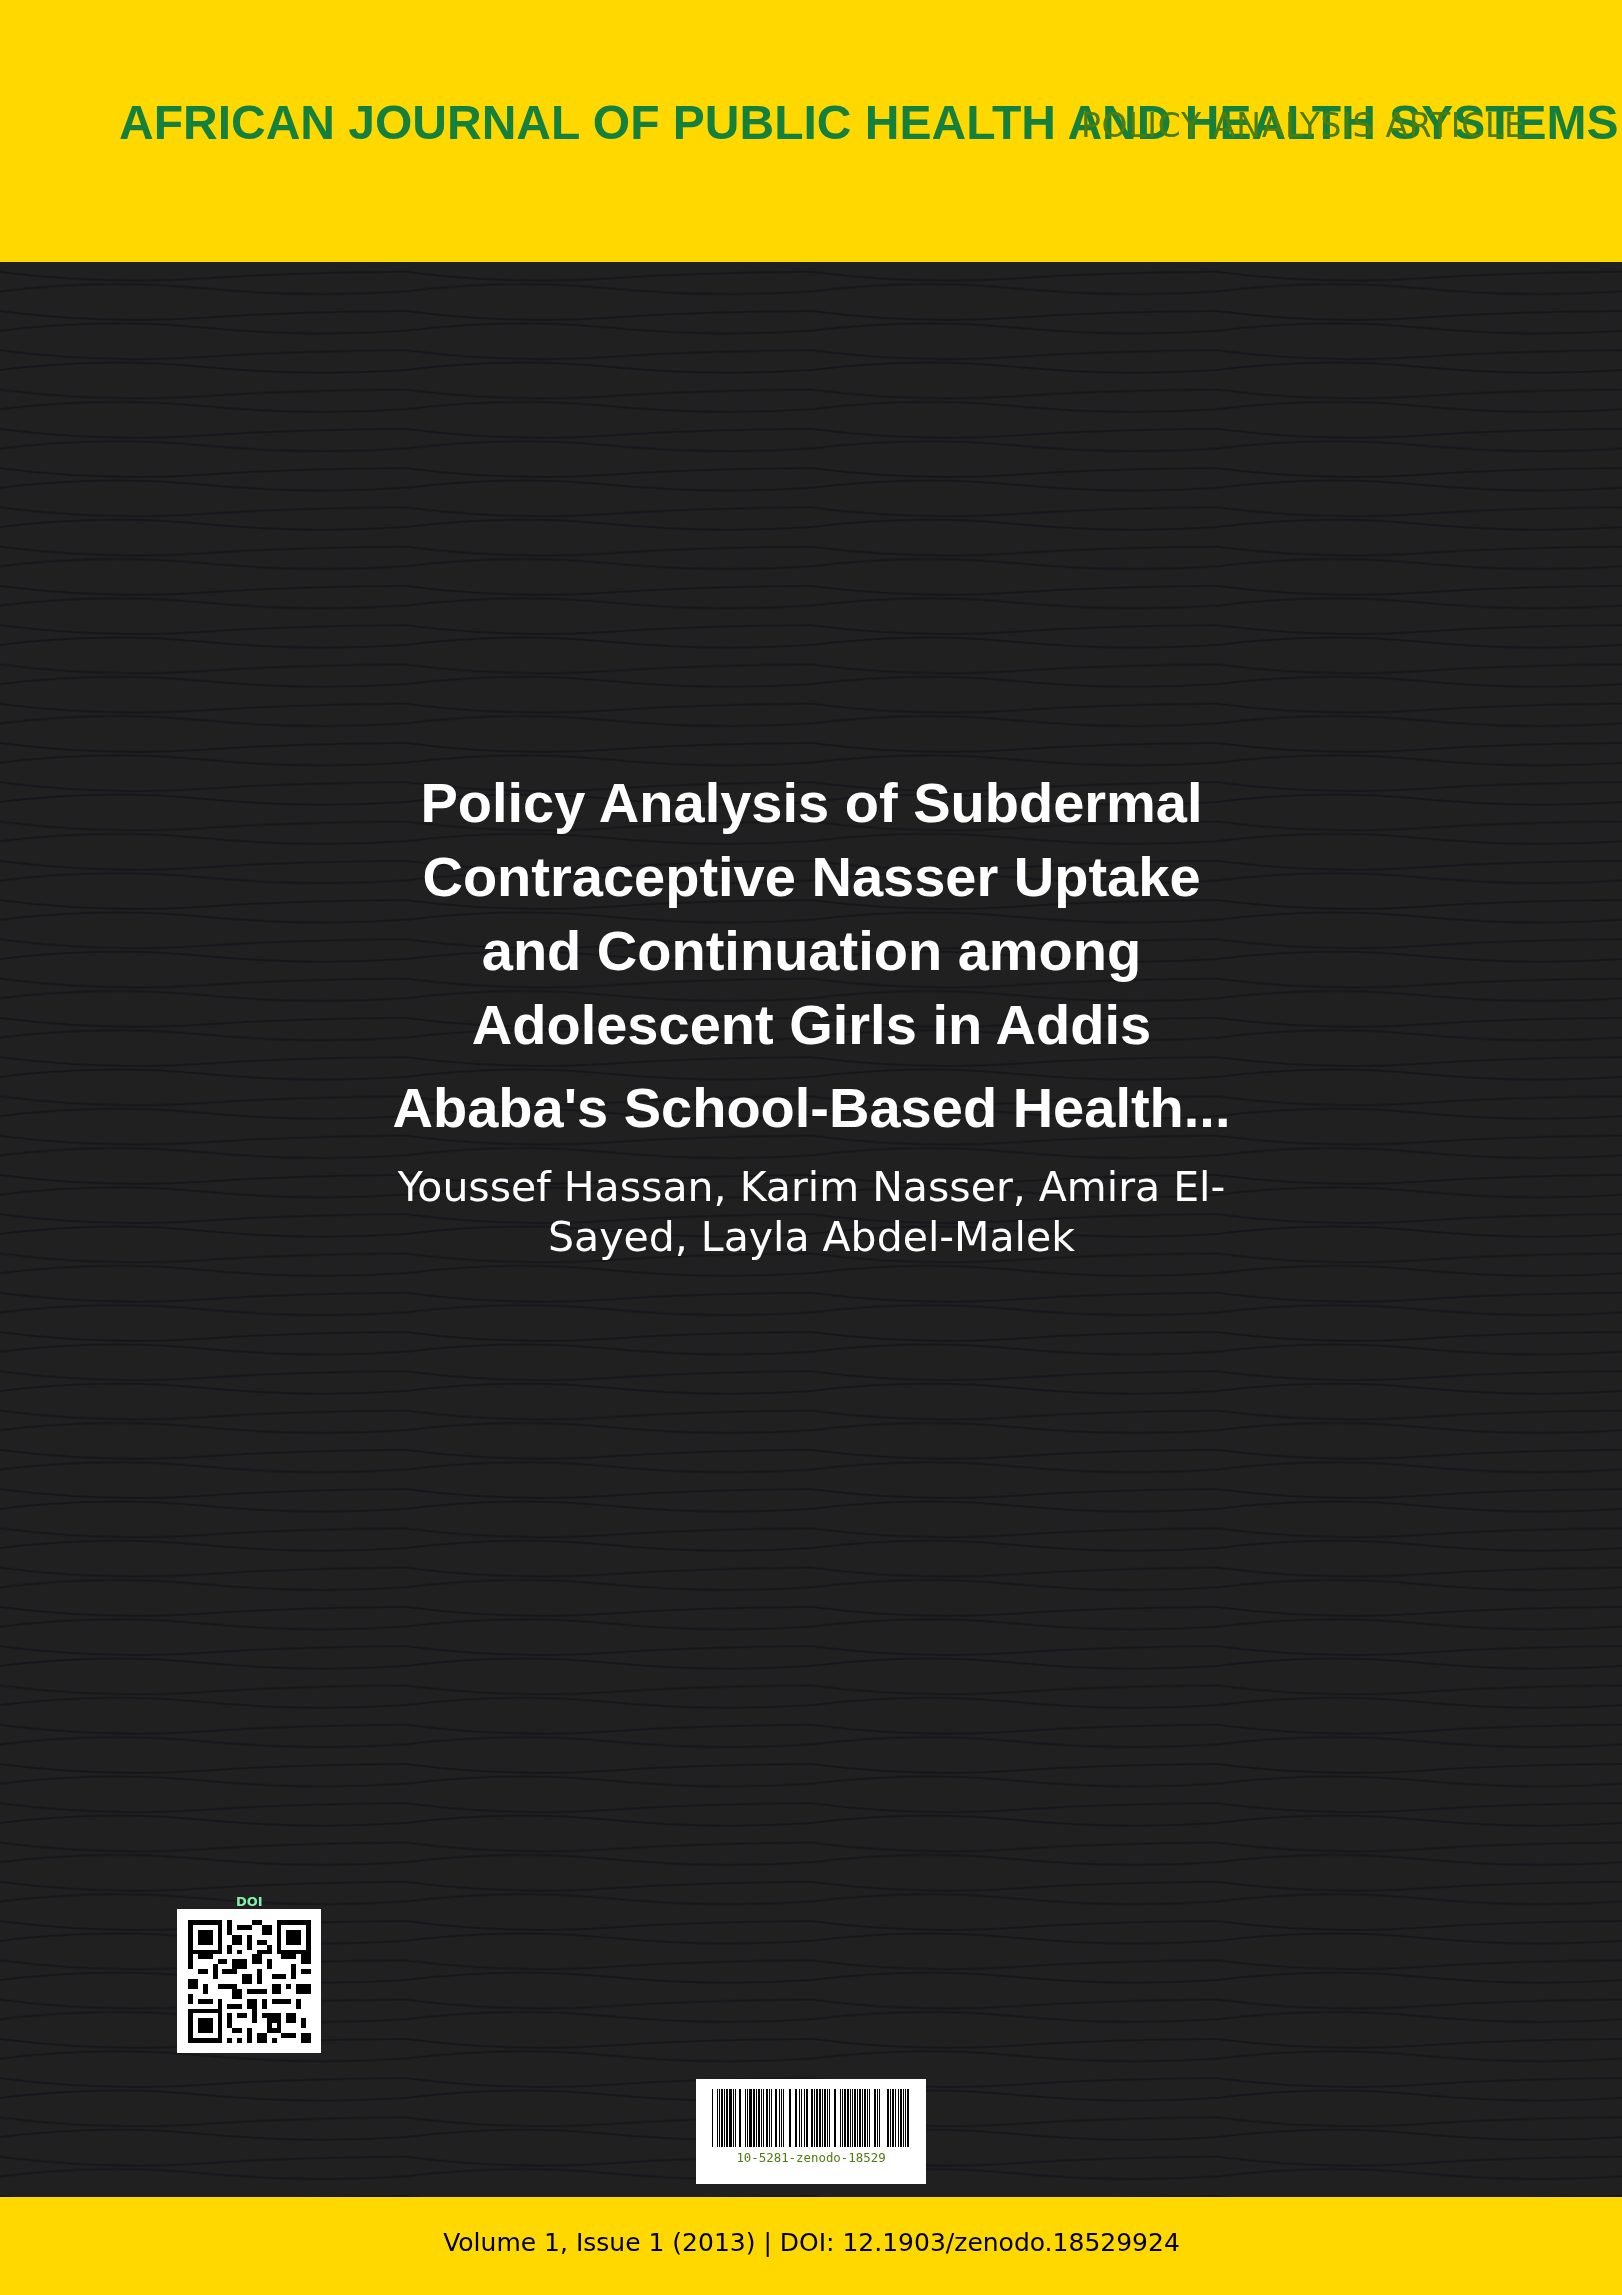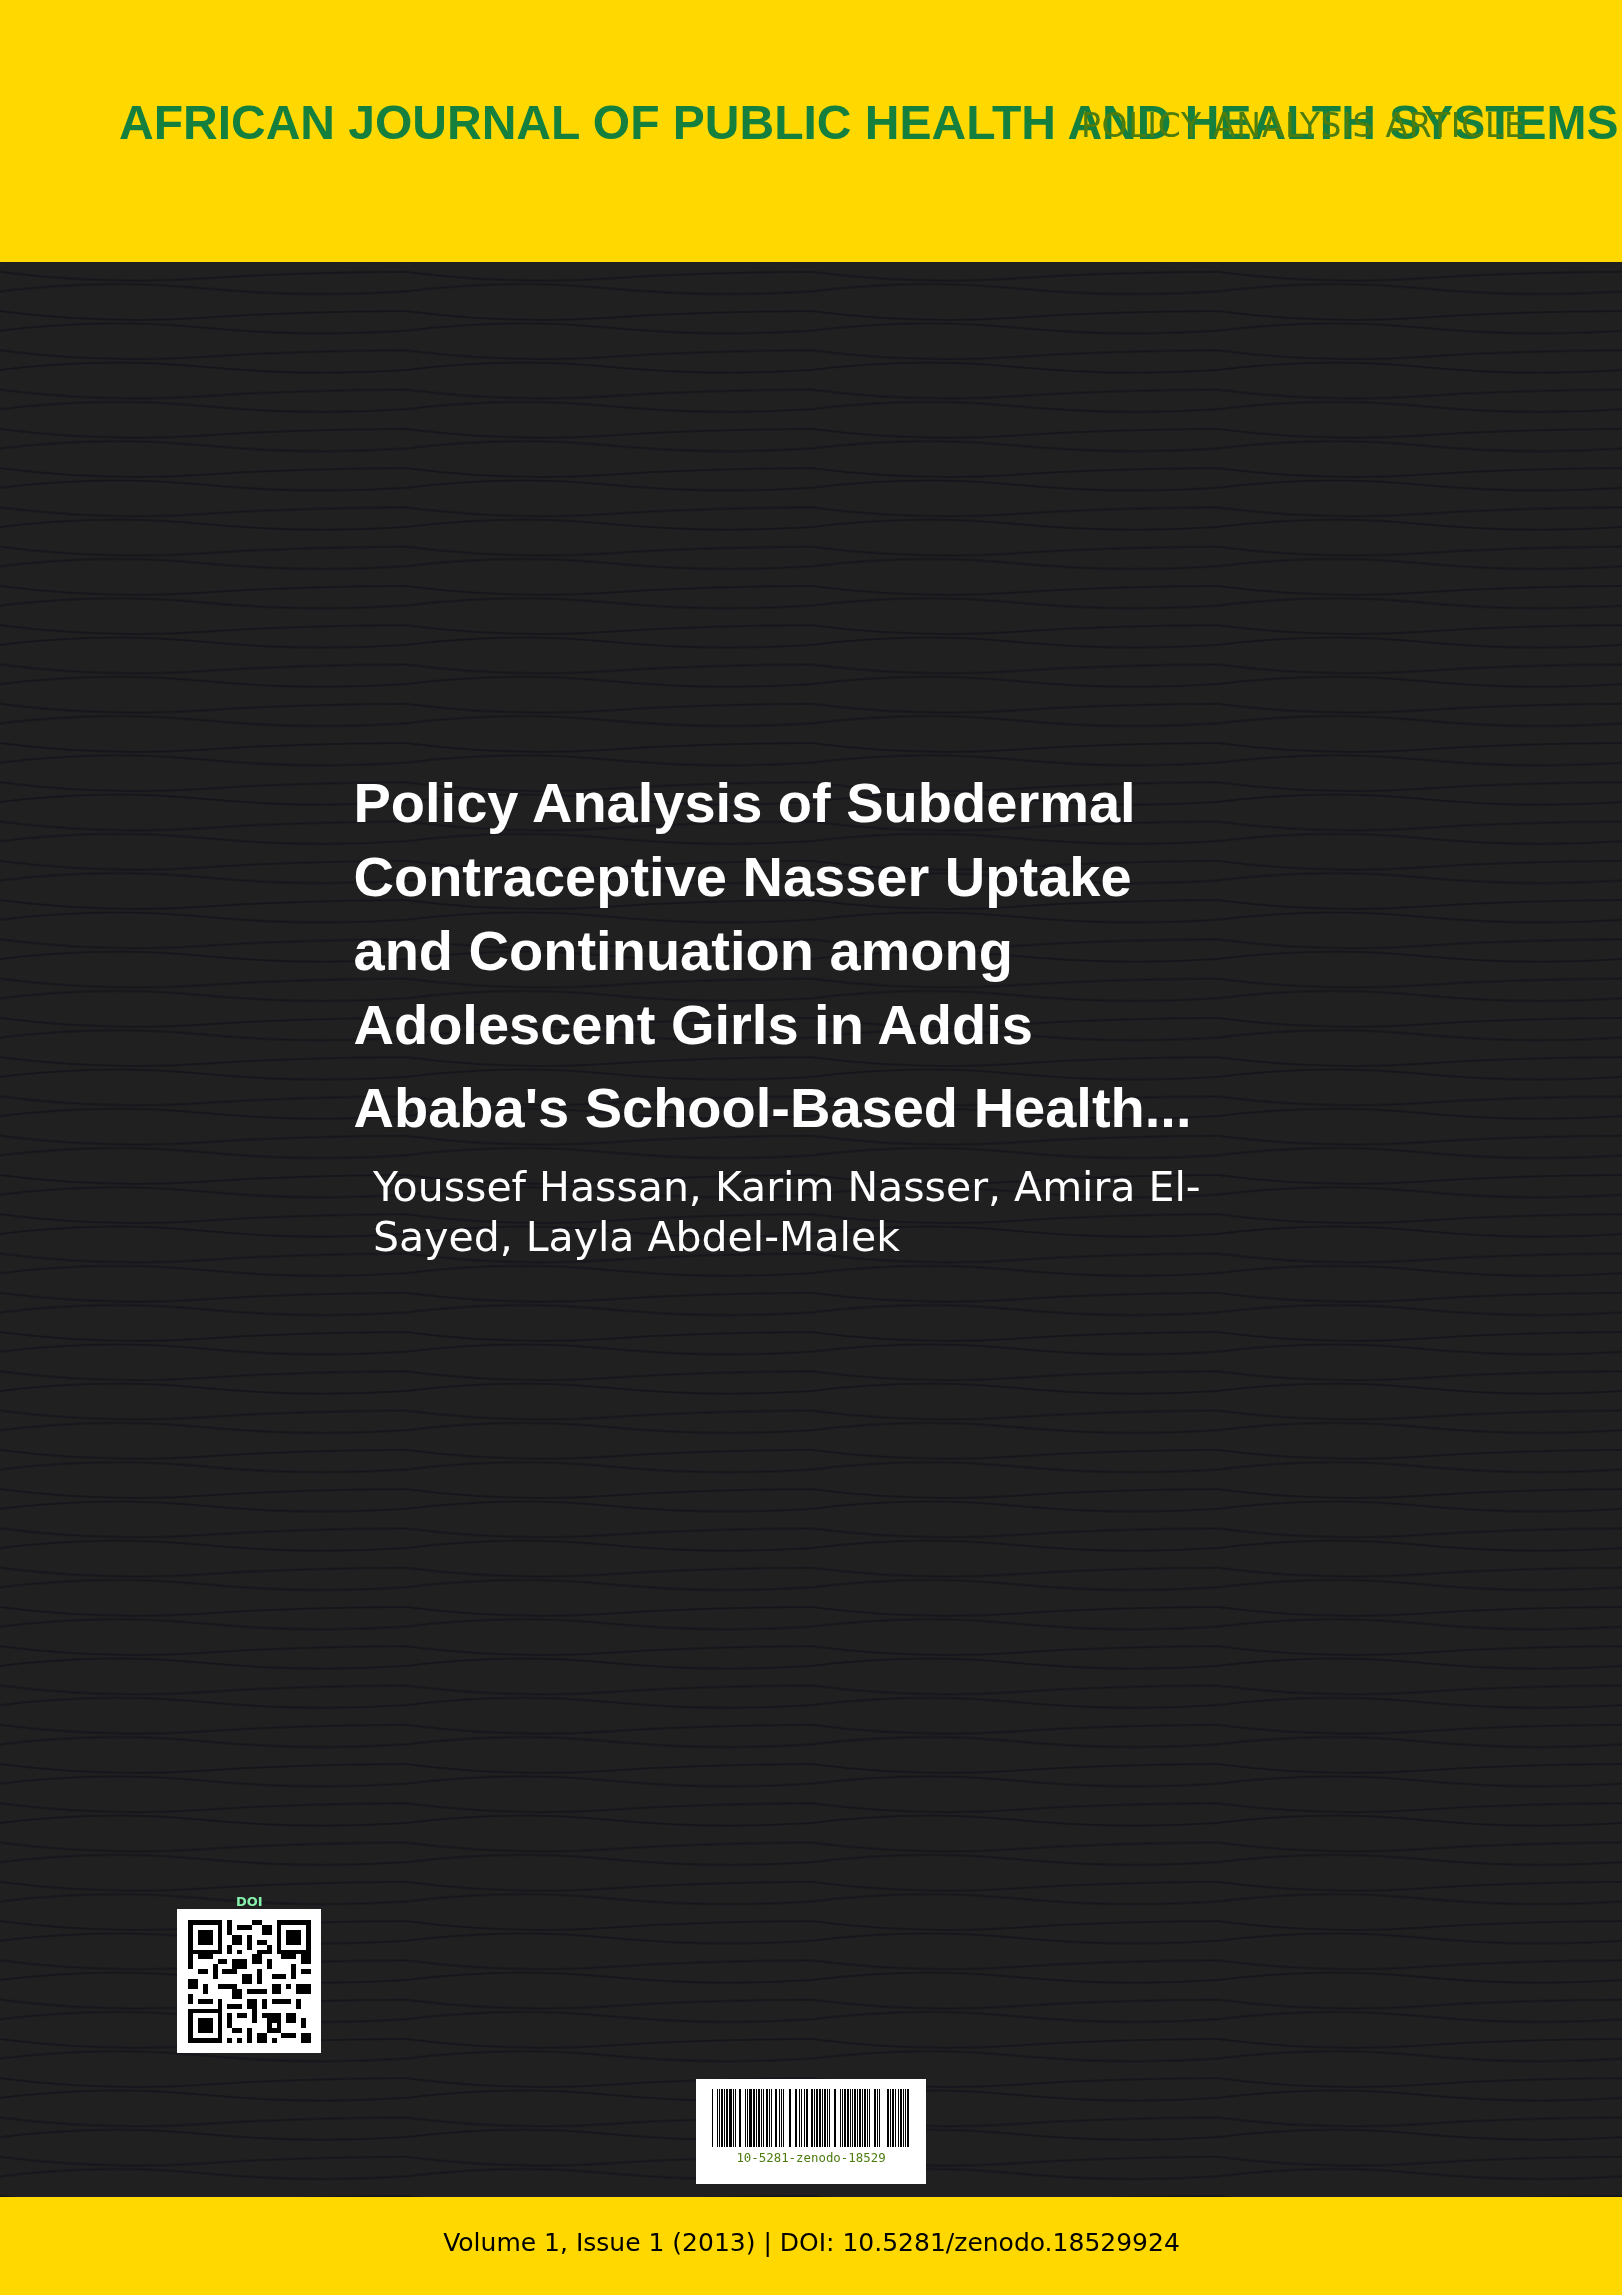--- a/index.html
+++ b/index.html
@@ -18,21 +18,21 @@
     font-family: "Liberation Sans", sans-serif; font-weight: bold;
     font-size: 48px; color: #15803d; line-height: 1;
   }
   .article-type {
     position: absolute; left: 1081px; top: 109px; white-space: nowrap;
     font-family: "DejaVu Sans", sans-serif; font-size: 33px; color: #4d7c0f; line-height: 1;
     letter-spacing: 0.7px;
   }
   .center-block {
     position: absolute; left: 288px; width: 1047px; top: 766px; z-index: 2;
-    text-align: left; color: #fff;
+    text-align: center; color: #fff;
   }
   .paper-title {
     font-family: "Liberation Sans", sans-serif; font-weight: bold;
     font-size: 56px; line-height: 74px; margin: 0 auto; width: 916px;
   }
   .paper-title .last { display: block; line-height: 56px; margin-top: 18px; white-space: nowrap; }
   .authors {
     font-family: "DejaVu Sans", sans-serif; font-size: 41px; line-height: 50px;
     margin: 26px auto 12px; width: 877px;
   }
@@ -253,15 +253,15 @@
         <rect x="288" y="0" width="2" height="88"></rect>
         <rect x="292" y="0" width="1" height="88"></rect>
         <rect x="295" y="0" width="1" height="88"></rect>
       <rect x="298" y="0" width="3" height="88"></rect>
     </g>
   </svg>
   <div class="barcode-text">10-5281-zenodo-18529</div>
 </div>
 
 <div class="footer">
-  <div class="footer-text">Volume 1, Issue 1 (2013) | DOI: 10.5281/zenodo.18529924</div>
+  <div class="footer-text">Volume 1, Issue 1 (2013) | DOI: 12.1903/zenodo.18529924</div>
 </div>
 
 
 </body></html>

